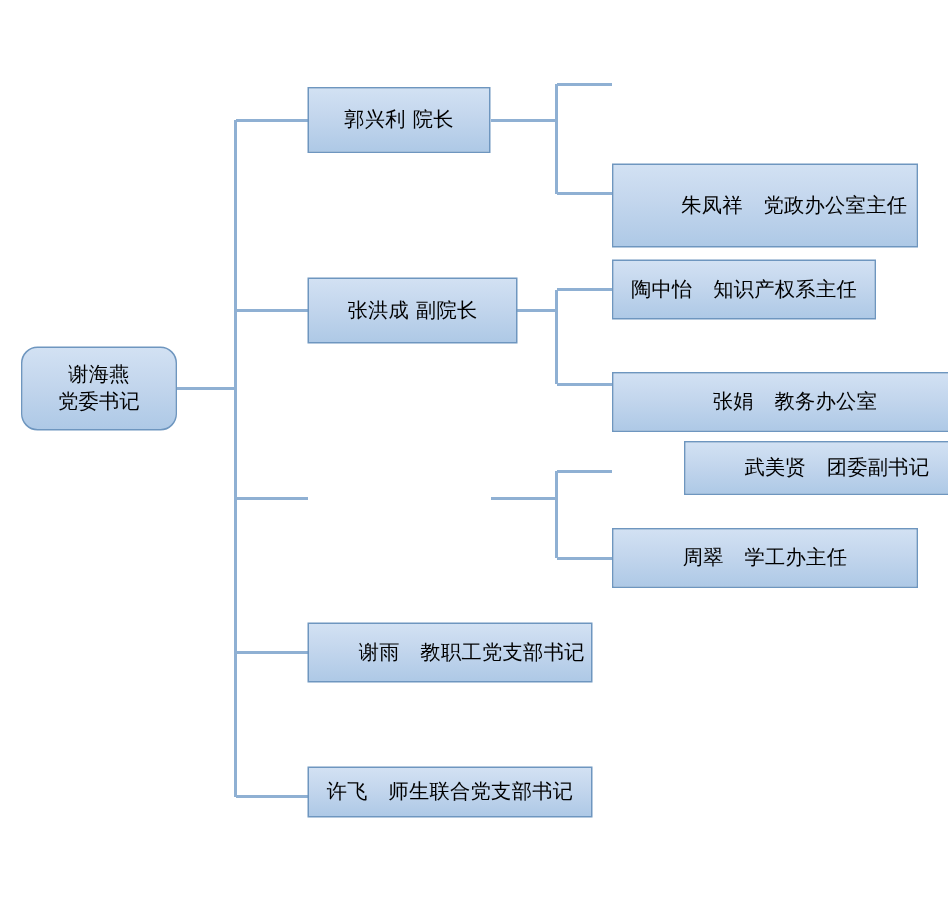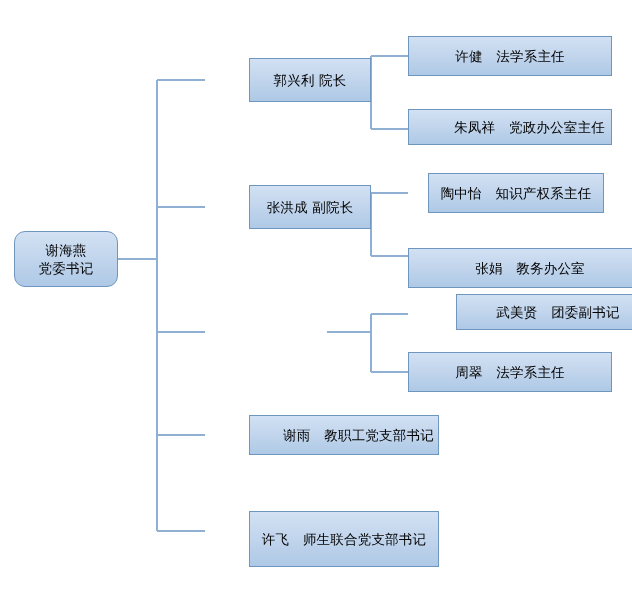--- a/index.html
+++ b/index.html
@@ -38,21 +38,20 @@
     letter-spacing: 0.2px;
     white-space: pre-line;
     z-index: 2;
   }
   .node.root {
     font-size: 13.5px;
     border-radius: 11px;
   }
   .node.level1 {
     font-size: 13.5px;
-    margin-left: 44px;
   }
   .node.level2 {
     font-size: 13.5px;
   }
 </style>
 </head>
 <body>
 
 <div id="chart-root">
 
@@ -83,26 +82,25 @@
       <line x1="371" y1="314" x2="371" y2="372"></line>
       <line x1="371" y1="314" x2="408" y2="314"></line>
       <line x1="371" y1="372" x2="408" y2="372"></line>
     </g>
   </svg>
 
   <div class="node root" style="left: 14px; top: 231px; width: 104px; height: 56px;">谢海燕
 党委书记</div>
 
   <div class="node level1" style="left: 205px; top: 58px; width: 122px; height: 44px;">郭兴利 院长</div>
-  <div class="node level1" style="left: 205px; top: 185px; width: 122px; height: 44px;">张洪成 副院长</div>
+  <div class="node level1" style="left: 205px; top: 185px; width: 140px; height: 44px;">张洪成 副院长</div>
   <div class="node level1" style="left: 205px; top: 415px; width: 190px; height: 40px; padding-left: 29px;">谢雨　教职工党支部书记</div>
-  <div class="node level1" style="left: 205px; top: 511px; width: 190px; height: 56px;">许飞　师生联合党支部书记</div>
+  <div class="node level1" style="left: 205px; top: 511px; width: 190px; height: 34px;">许飞　师生联合党支部书记</div>
 
-  <div class="node level2" style="left: 408px; top: 36px; width: 204px; height: 40px;">许健　法学系主任</div>
-  <div class="node level2" style="left: 408px; top: 109px; width: 204px; height: 36px; padding-left: 39px;">朱凤祥　党政办公室主任</div>
+  <div class="node level2" style="left: 408px; top: 109px; width: 204px; height: 56px; padding-left: 39px;">朱凤祥　党政办公室主任</div>
 
-  <div class="node level2" style="left: 428px; top: 173px; width: 176px; height: 40px;">陶中怡　知识产权系主任</div>
+  <div class="node level2" style="left: 408px; top: 173px; width: 176px; height: 40px;">陶中怡　知识产权系主任</div>
   <div class="node level2" style="left: 408px; top: 248px; width: 244px; height: 40px;">张娟　教务办公室</div>
 
   <div class="node level2" style="left: 408px; top: 294px; width: 204px; height: 36px; margin-left: 48px;">武美贤　团委副书记</div>
-  <div class="node level2" style="left: 408px; top: 352px; width: 204px; height: 40px;">周翠　法学系主任</div>
+  <div class="node level2" style="left: 408px; top: 352px; width: 204px; height: 40px;">周翠　学工办主任</div>
 
 </div>
 
 </body></html>

